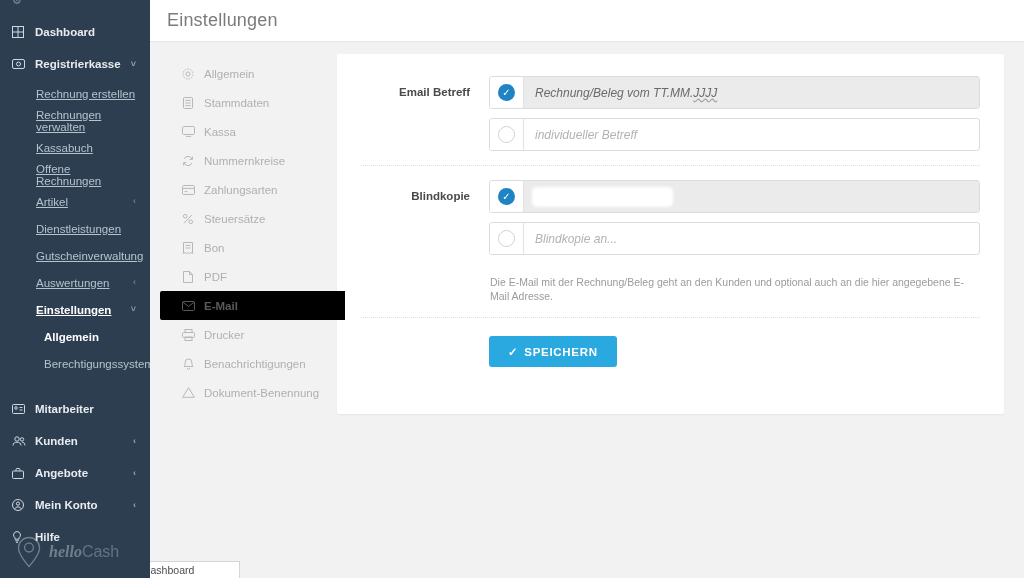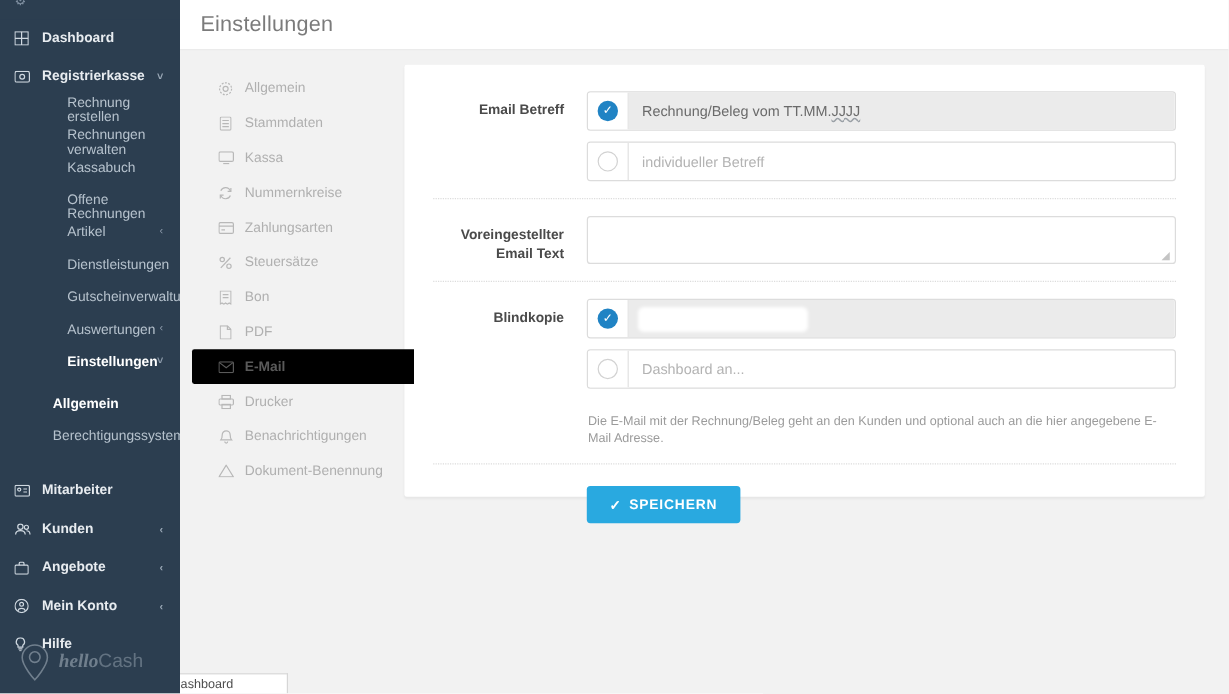--- a/index.html
+++ b/index.html
@@ -60,27 +60,29 @@
   }
   .sb-item .caret {
     position: absolute;
     right: 14px;
     font-size: 9px;
     color: #9aa8b6;
     line-height: 1;
   }
   .sb-sub {
     display: flex;
+    align-items: center;
     height: 27px;
-    padding-left: 56px;
+    padding-left: 36px;
     padding-right: 12px;
     color: #b6c2cd;
     font-size: 11.5px;
     cursor: pointer;
     position: relative;
+    text-decoration: underline;
   }
   .sb-sub.bold { font-weight: bold; color: #dfe6ec; }
   .sb-sub.active { color: #ffffff; font-weight: bold; }
   .sb-sub .caret {
     position: absolute; right: 14px; font-size: 9px; color: #8d9bab; line-height: 1;
   }
   .sb-sub2 {
     display: flex; align-items: center;
     height: 27px;
     padding-left: 44px; padding-right: 12px;
@@ -237,20 +239,21 @@
     background: #fff;
   }
   .ig-field {
     flex: 1 1 auto;
     display: flex;
     align-items: center;
     padding: 0 11px;
     font-size: 12px;
     color: #6a6a6a;
     position: relative;
+    font-style: italic;
   }
   .ig-field.ph { color: #b3b3b3; }
   .ig-field.selected-bg { background: #ebebeb; }
   .u-spell {
     text-decoration: underline;
     text-decoration-style: wavy;
     text-decoration-color: #9aa0a6;
   }
   .redacted {
     display: inline-block;
@@ -619,50 +622,39 @@
             <div class="inputgroup">
               <div class="ig-addon">
                 <span class="radio-off"></span>
               </div>
               <div class="ig-field ph">individueller Betreff</div>
             </div>
 
           </div>
         </div>
 
-        <div class="frow">
-          <div class="flabel">
-            <span>Voreingestellter</span><br>
-            <span>Email Text</span>
-          </div>
-          <div class="fctrl">
-            <div class="ta">
-              <span class="grip">◢</span>
-            </div>
-          </div>
-        </div>
 
         <div class="frow last">
           <div class="flabel">Blindkopie</div>
           <div class="fctrl">
 
             <div class="inputgroup">
               <div class="ig-addon">
                 <span class="radio-on">✓</span>
               </div>
               <div class="ig-field selected-bg">
                 <span class="redacted"></span>
               </div>
             </div>
 
             <div class="inputgroup">
               <div class="ig-addon">
                 <span class="radio-off"></span>
               </div>
-              <div class="ig-field ph">Dashboard an...</div>
+              <div class="ig-field ph">Blindkopie an...</div>
             </div>
 
             <div class="helper">Die E-Mail mit der Rechnung/Beleg geht an den Kunden und optional auch an die hier angegebene E-Mail Adresse.</div>
           </div>
         </div>
 
         <div class="savebar">
           <div style="display:flex;">
             <div style="width:128px;flex:0 0 128px;"></div>
             <button class="btn-save">

